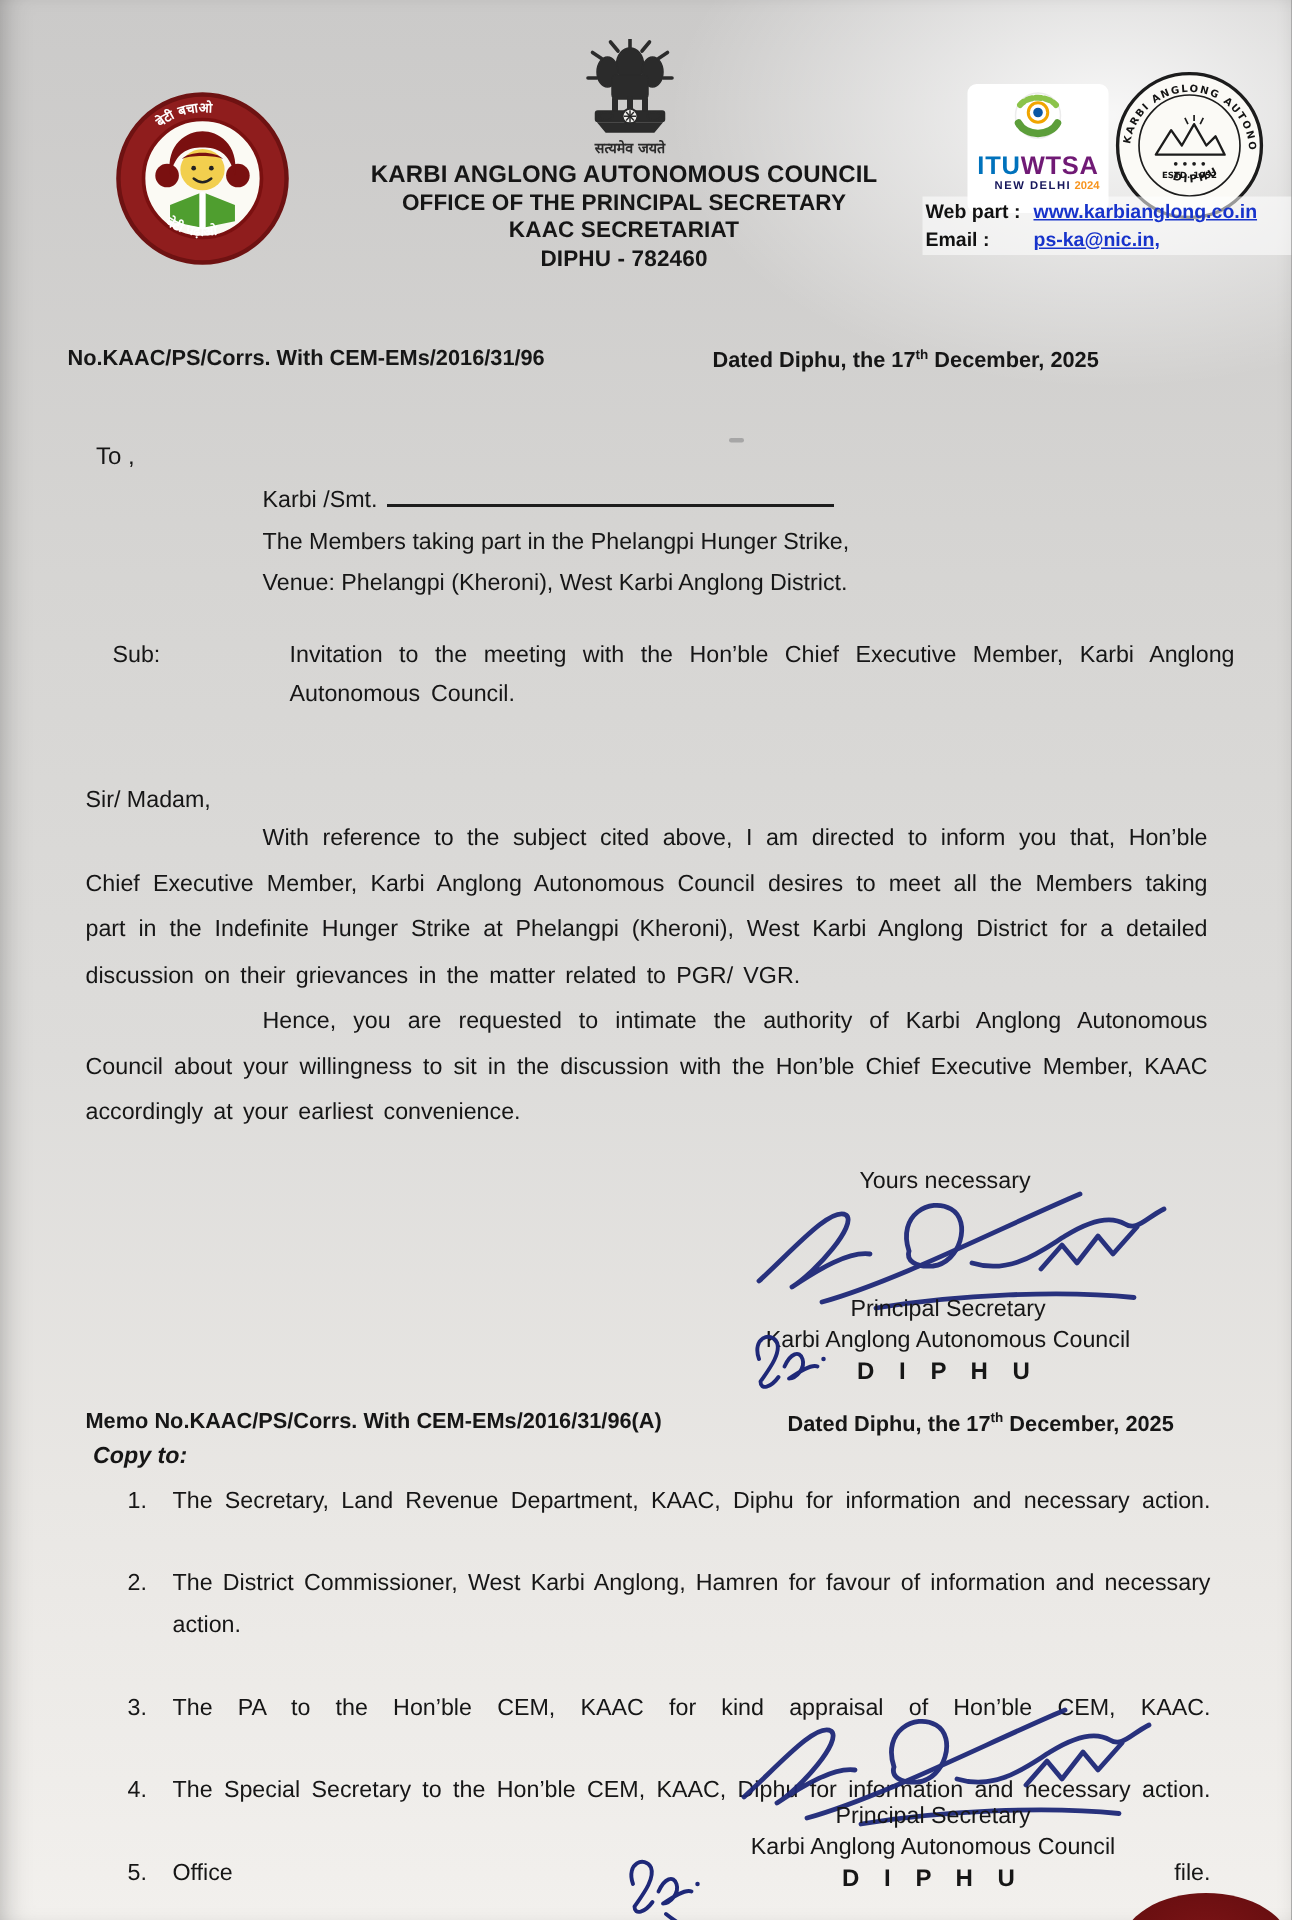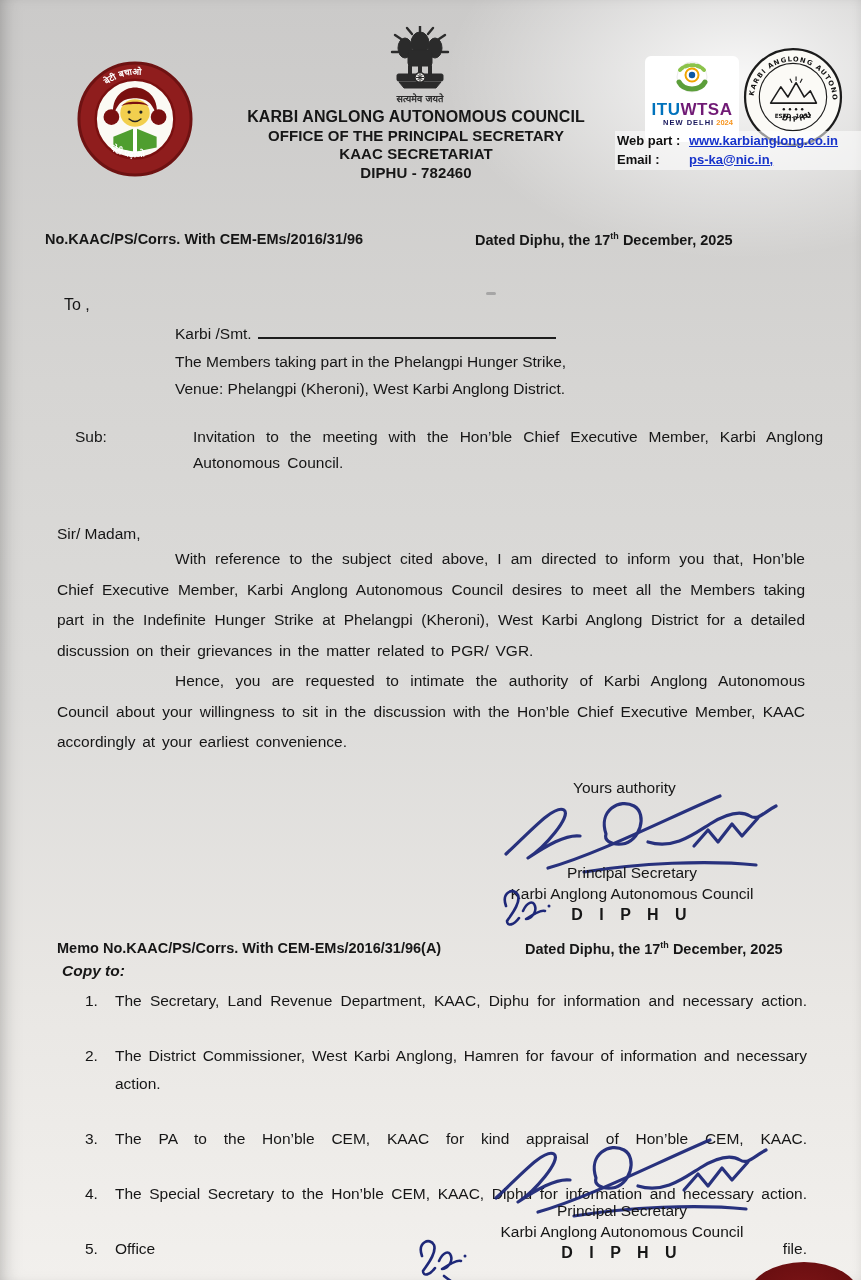--- a/index.html
+++ b/index.html
@@ -233,21 +233,21 @@
 
   <div class="abs subject">
     <span>Sub:</span>
     <div class="txt">Invitation to the meeting with the Hon’ble Chief Executive Member, Karbi Anglong Autonomous Council.</div>
   </div>
 
   <div class="abs greeting">Sir/ Madam,</div>
   <p class="abs para p1">With reference to the subject cited above, I am directed to inform you that, Hon’ble Chief Executive Member, Karbi Anglong Autonomous Council desires to meet all the Members taking part in the Indefinite Hunger Strike at Phelangpi (Kheroni), West Karbi Anglong District for a detailed discussion on their grievances in the matter related to PGR/ VGR.</p>
   <p class="abs para p2">Hence, you are requested to intimate the authority of Karbi Anglong Autonomous Council about your willingness to sit in the discussion with the Hon’ble Chief Executive Member, KAAC accordingly at your earliest convenience.</p>
 
-  <div class="abs valediction">Yours authority</div>
+  <div class="abs valediction">Yours necessary</div>
   <svg class="abs sig1" width="320" height="90" viewBox="0 0 320 90">
       <use href="#sigScribble"></use>
     </svg>
   <div class="abs sigtext sig1t">
     <div>Principal Secretary</div>
     <div>Karbi Anglong Autonomous Council</div>
     <div class="place">D I P H U</div>
   </div>
   <svg class="abs ini1" width="60" height="50" viewBox="0 0 60 50">
       <use href="#iniScribble"></use>

